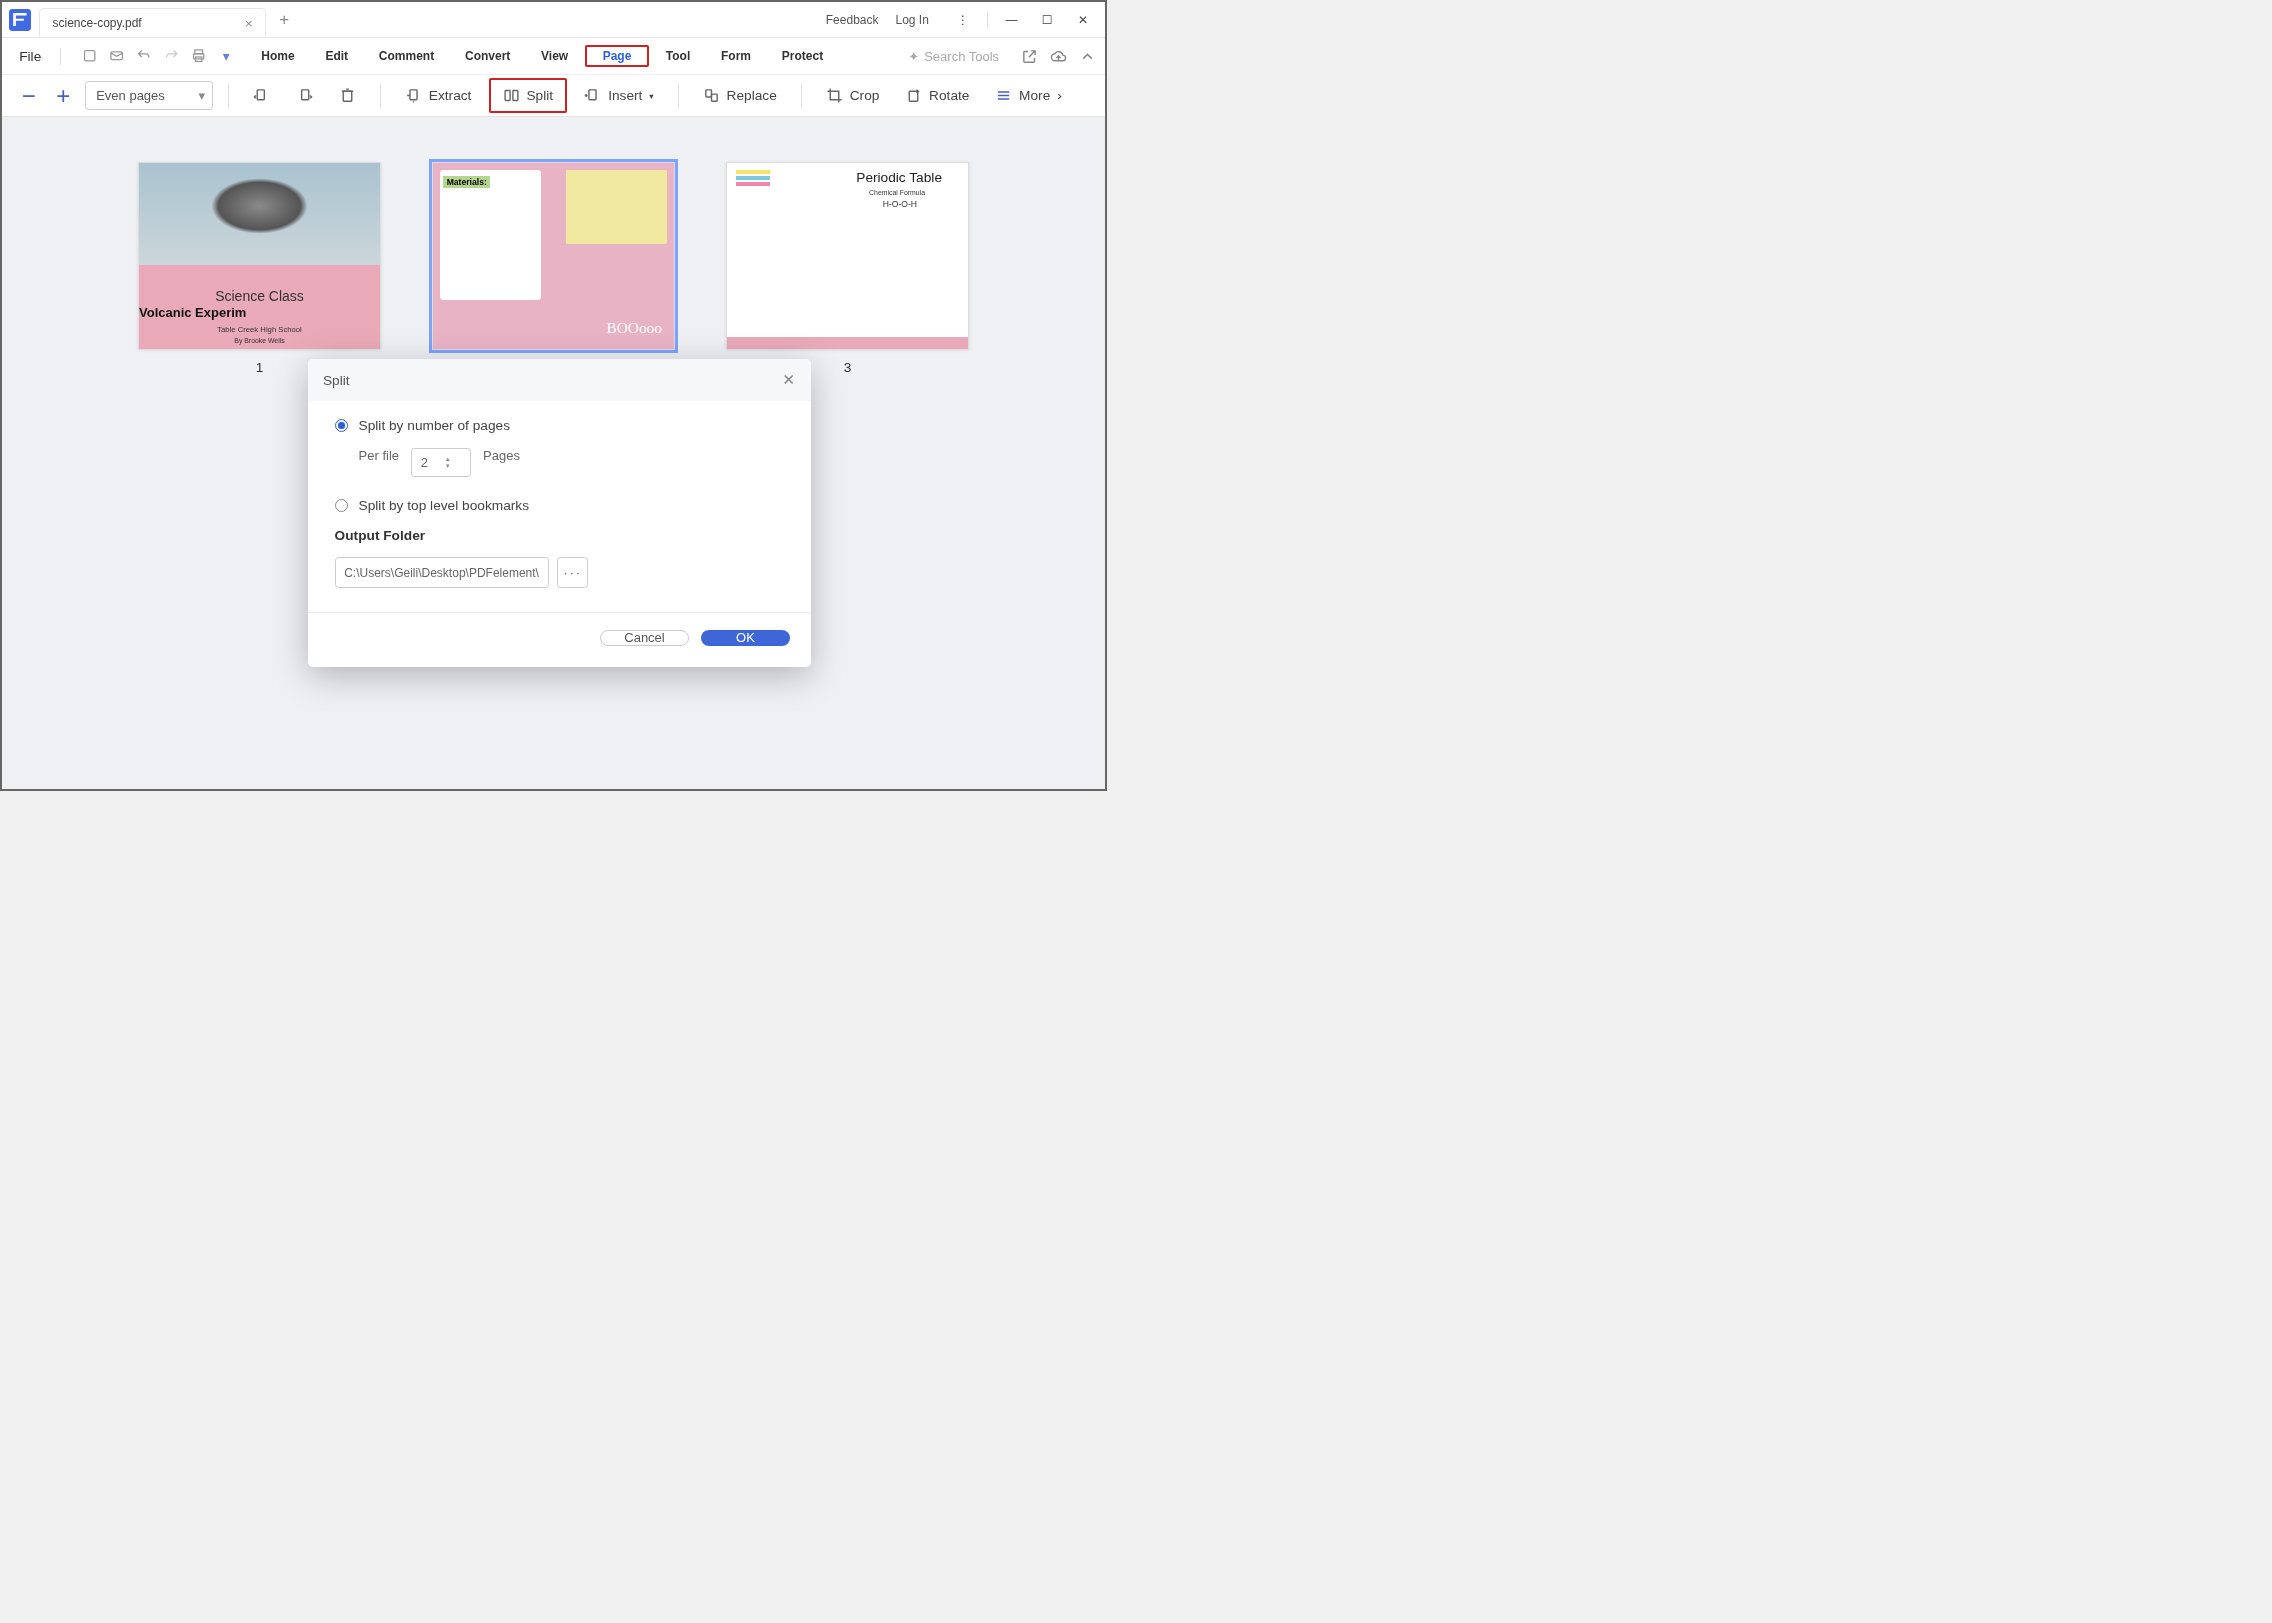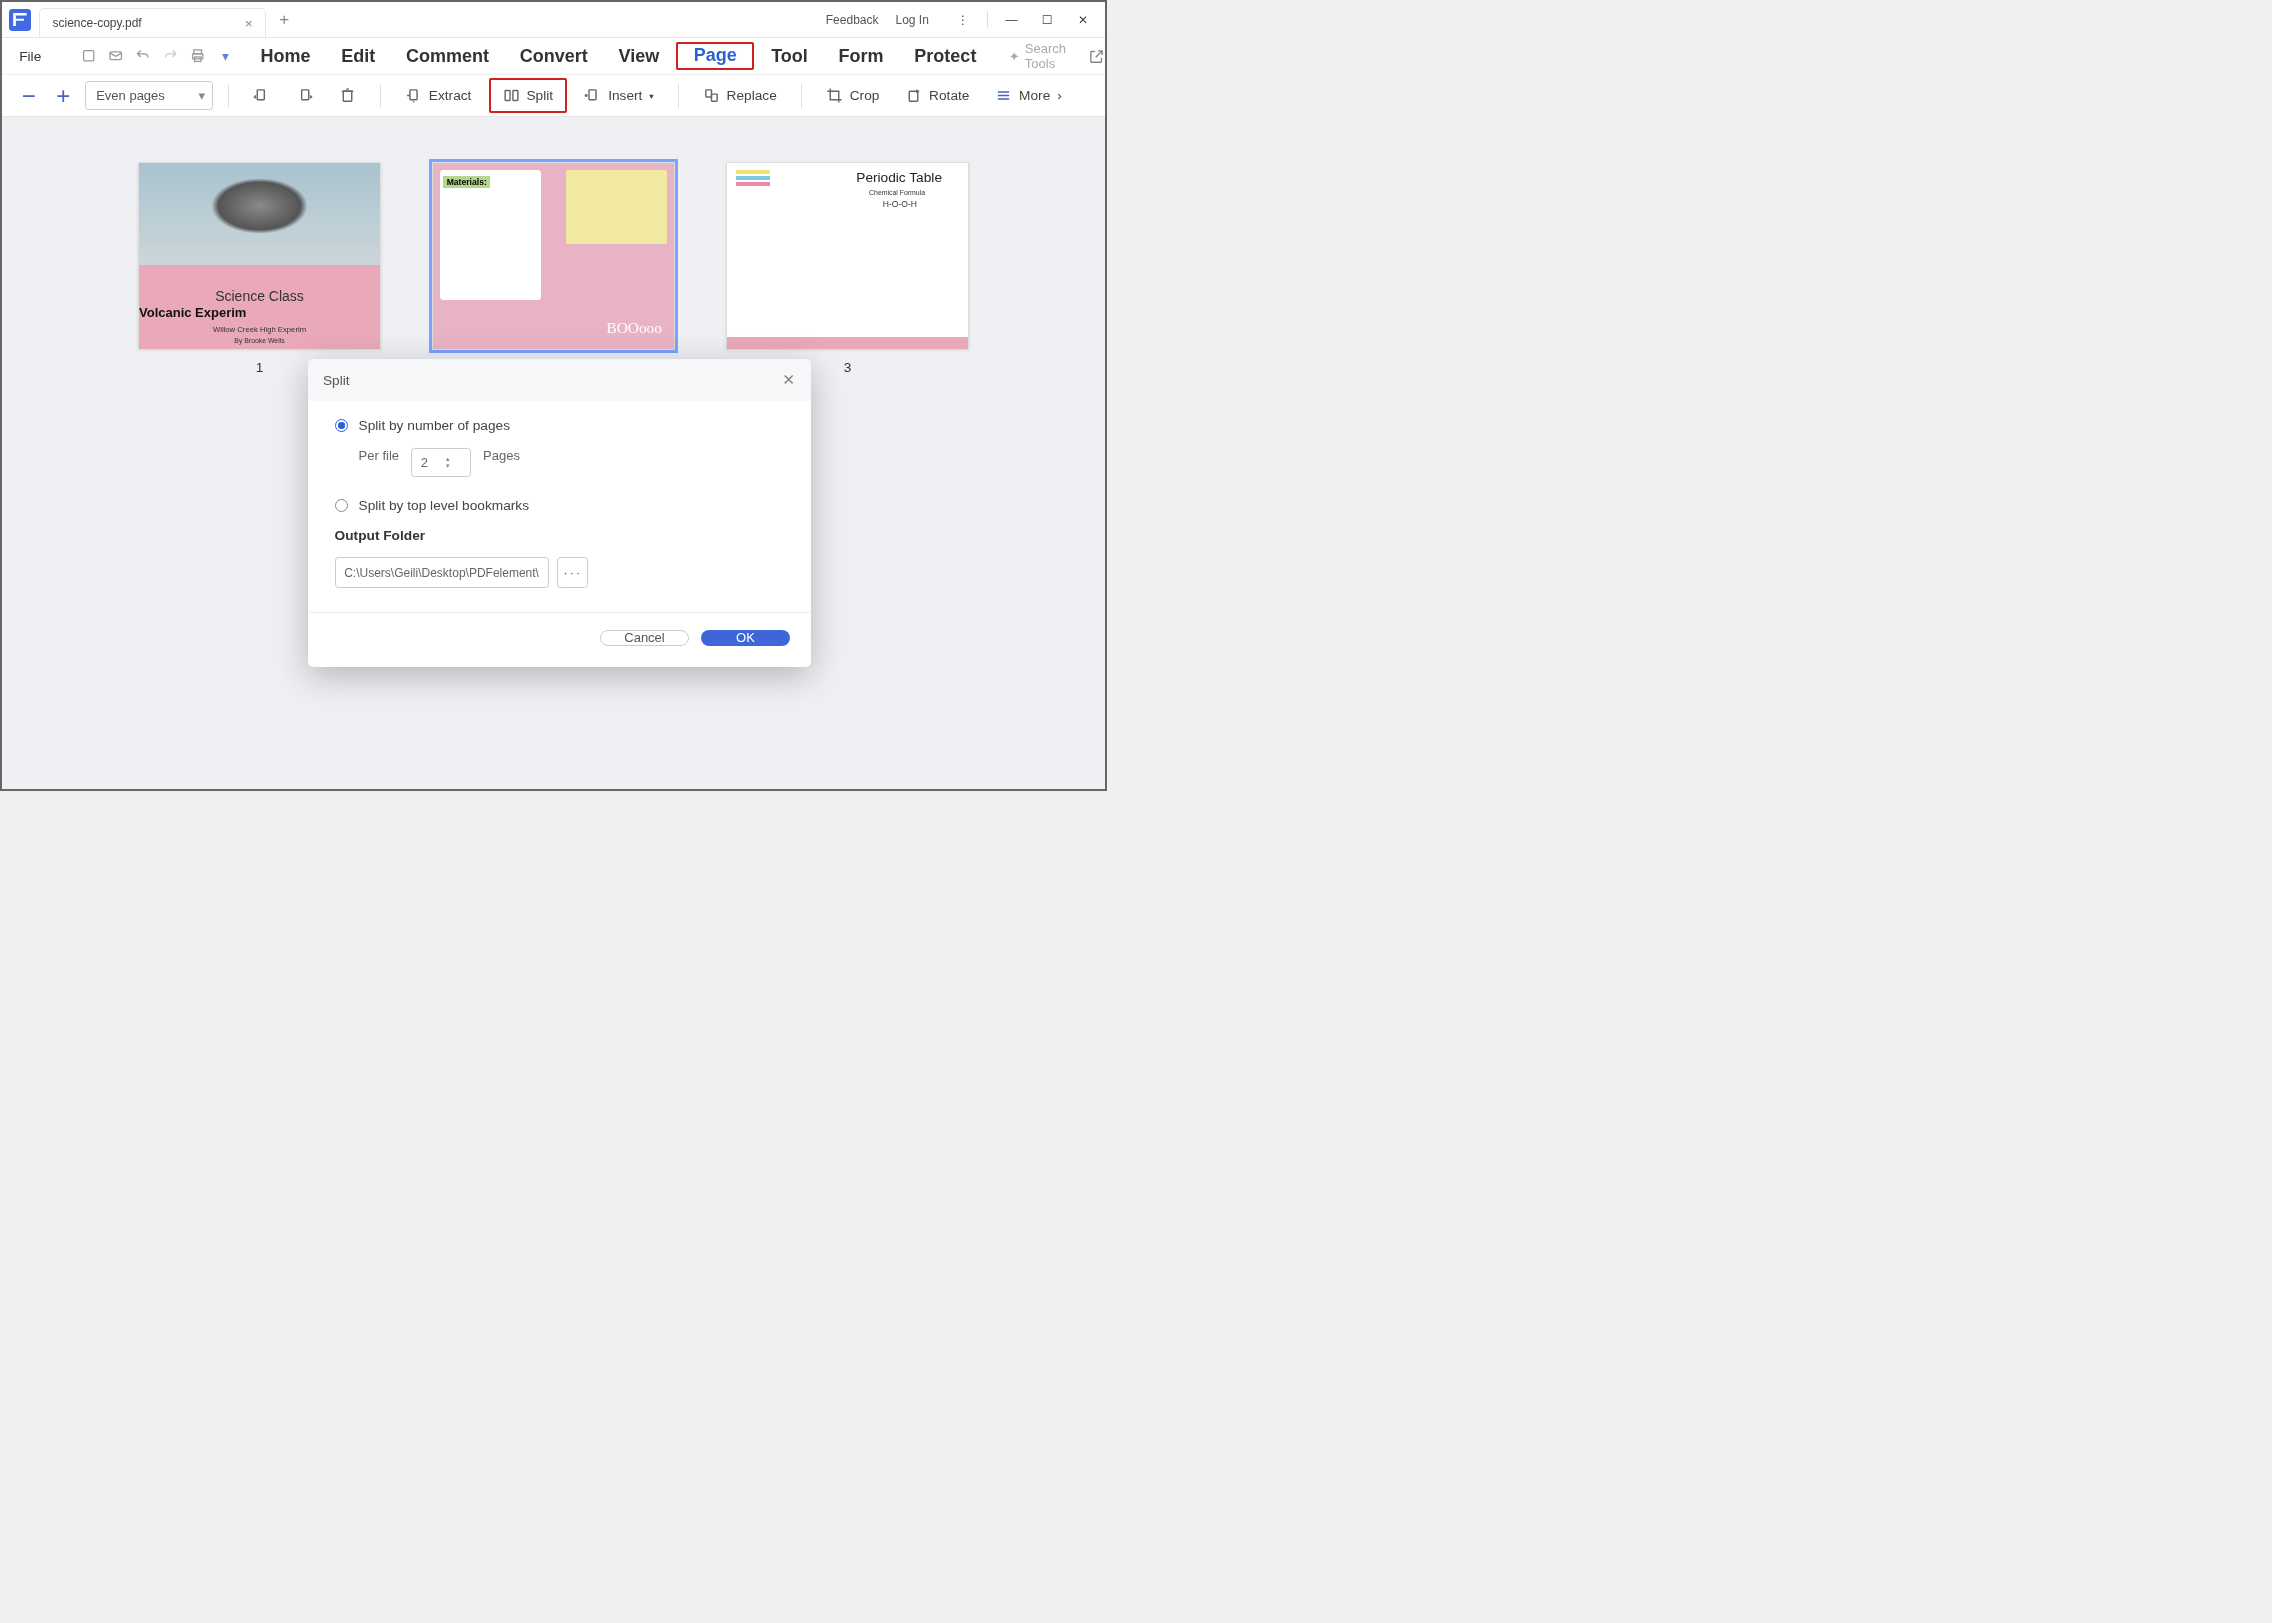--- a/index.html
+++ b/index.html
@@ -13,21 +13,21 @@
 .title-spacer { flex: 1; }
 .title-link { font-size: 12px; color: #555; margin-right: 17px; cursor: pointer; }
 .win-btns { display: flex; align-items: center; gap: 1.7px; margin-right: 5.1px; }
 .win-btn { width: 34px; height: 26px; display: flex; align-items: center; justify-content: center; color: #444; cursor: pointer; font-size: 12px; }
 .vsep { width: 0.9px; height: 17px; background: #ddd; margin: 0 6.9px; }
 
 .menubar { display: flex; align-items: center; height: 36px; background: #fff; padding: 0 8.6px; gap: 3.4px; }
 .menu-file { font-size: 13.7px; color: #333; padding: 3.4px 8.6px; }
 .qat { display: flex; align-items: center; gap: 12px; margin: 0 10.3px; color: #777; }
 .qat svg, .qat span { width: 15.4px; height: 15.4px; }
-.menu-item { font-size: 18px; color: #333; font-weight: 600; padding: 5.1px 13.7px; cursor: pointer; border-radius: 1.7px; }
+.menu-item { font-size: 12px; color: #333; font-weight: 600; padding: 5.1px 13.7px; cursor: pointer; border-radius: 1.7px; }
 .menu-item.active { color: #2d5fd8; }
 .highlight-box { border: 2.6px solid #c22; border-radius: 1.7px; padding: 1.7px 1.7px; }
 .menu-spacer { flex: 1; }
 .search-tools { display: flex; align-items: center; gap: 5.1px; color: #aaa; font-size: 13px; padding: 0 12px; }
 .right-icons { display: flex; gap: 12px; color: #888; margin-left: 6.9px; }
 
 .toolbar { display: flex; align-items: center; height: 43px; background: #fff; border-top: 0.9px solid #eee; border-bottom: 0.9px solid #e5e5e5; padding: 0 13.7px; gap: 8.6px; color: #555; }
 .tbtn { display: flex; align-items: center; gap: 6.9px; padding: 5.1px 8.6px; font-size: 13.7px; color: #444; cursor: pointer; }
 .tbtn svg { width: 17px; height: 17px; }
 .tb-minus, .tb-plus { font-size: 24px; color: #4a5fc1; width: 26px; text-align: center; cursor: pointer; }
@@ -267,21 +267,21 @@
 
 <div class="workspace">
   <div class="thumbs">
     <div class="thumb">
       <div class="thumb-img">
         <div class="thumb1-sky"></div>
           <div class="thumb1-cloud"></div>
           <div class="thumb1-pink"></div>
         <div class="thumb1-title">Science Class</div>
         <div class="thumb1-sub">Volcanic Experim</div>
-        <div class="thumb1-small">Willow Creek High Experim</div>
+        <div class="thumb1-small">Table Creek High School</div>
         <div class="thumb1-small2">By Brooke Wells</div>
       </div>
       <span class="thumb-num">1</span>
     </div>
     <div class="thumb">
       <div class="thumb-img selected">
         <div class="thumb2-bg"></div>
         <div class="thumb2-card"><span class="thumb2-label">Materials:</span></div>
         <div class="thumb2-note"></div>
         <div class="thumb2-boo">BOOooo</div>

